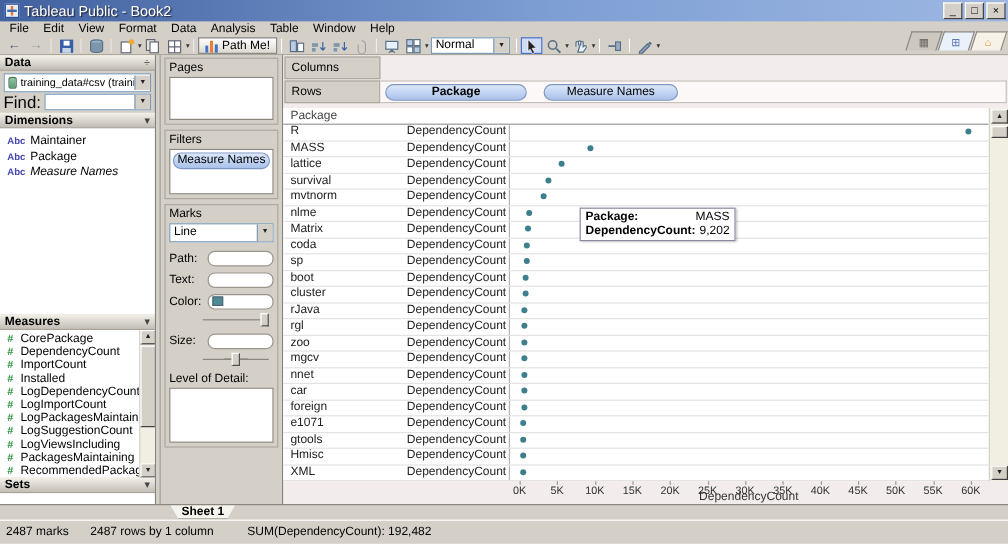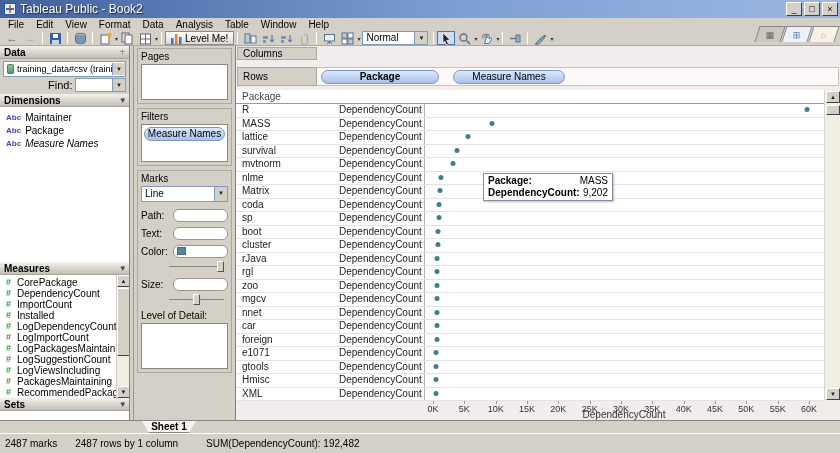--- a/index.html
+++ b/index.html
@@ -52,21 +52,21 @@
   .left-panel { width:130px; background:#d4d0c8; border-right:1px solid #808080; display:flex; flex-direction:column; }
   .panel-hdr { height:13px; flex:none; background:linear-gradient(#f4f1ea,#c2beb6); border-bottom:1px solid #a8a49c;
     font-size:10px; font-weight:bold; display:flex; align-items:center; justify-content:space-between; padding:0 4px; }
   .hdr-glyph { font-weight:normal; font-size:9px; color:#444; }
   .row-pad { flex:none; padding:2px 3px 1px 3px; height:19px; }
   .src-combo { height:16px; background:#fff; border:1px solid #7f9db9; display:flex; align-items:center; }
   .db-ico { width:7px; height:10px; margin:0 3px; background:linear-gradient(#8cc8a0,#5a9a74); border-radius:3px/2px;
     border:1px solid #4a7a5c; }
   .src-text { flex:1; font-size:9px; white-space:nowrap; overflow:hidden; }
   .find-row { height:16px; padding:0 3px 2px 3px; display:flex; align-items:center; gap:3px; flex:none; }
-  .find-lbl { font-size:11px;margin-left:45px; }
+  .find-lbl { font-size:14px; }
   .find-combo { flex:1; height:14px; background:#fff; border:1px solid #7f9db9; display:flex; }
   .find-combo .sp { flex:1; }
   .dim-list { flex:none; height:155px; background:#fff; padding-top:4px; overflow:hidden; }
   .field-row { display:flex; align-items:center; gap:4px; padding:1px 2px 1px 6px; font-size:10px; }
   .abc { color:#4646b4; font-size:8px; font-weight:bold; flex:none; }
   .hash { color:#2e9640; font-size:9px; font-weight:bold; flex:none; width:7px; }
   .ital { font-style:italic; }
   .meas-wrap { flex:none; height:123px; background:#fff; position:relative; overflow:hidden; }
   .meas-list { padding:2px 14px 0 6px; }
   .meas-list .field-row { padding:0 0 0 0; line-height:11px; font-size:10px; }
@@ -97,21 +97,21 @@
   .slider { height:13px; position:relative; margin:0 4px 2px 28px; }
   .slider .track { position:absolute; left:0; right:0; top:6px; height:1px; background:#8a867e; }
   .slider .ticks { position:absolute; left:0; right:0; top:3px; font-size:7px; color:#8a867e; text-align:center; }
   .slider .thumb { position:absolute; top:1px; width:7px; height:11px; background:#d4d0c8; border:1px solid;
     border-color:#fff #505050 #505050 #fff; }
   .lod-lbl { font-size:10px; padding:2px 0; }
   .lod-box { height:46px; }
   
   .chart-region { flex:1; position:relative; background:#f3ecec; }
   .shelf { position:absolute; left:1px; right:1px; height:19px; display:flex; }
-  .shelf.columns { top:1px;flex-direction:column; } .shelf.rows { top:21px; }
+  .shelf.columns { top:1px; } .shelf.rows { top:21px; }
   .shelf-label { width:80px; flex:none; background:#d4d0c8; border:1px solid #aca89e;
     font-size:10px; display:flex; align-items:center; padding-left:5px; }
   .shelf-area { flex:1; background:#fbf8f7; border:1px solid #c9c1bd; border-left:none;
     display:flex; align-items:center; }
   .shelf-area .pill { flex:none; }
   
   .table-bg { position:absolute; top:44px; left:0; right:16px; bottom:19px; background:#fff; overflow:hidden; }
   .pkg-hdr { height:14px; line-height:14px; padding-left:6px; font-size:10px; color:#444;
     border-bottom:1px solid #9a9a9a; }
   .t-row { height:13.5px; display:flex; border-bottom:1px solid #e3e3e3; }
@@ -214,21 +214,21 @@
       </svg>
   </span>
     <span class="caret">▾</span>
   <span class="tsep"></span>
   <span class="showme-btn">
     <svg width="11" height="11">
         <rect x="0" y="5" width="2.5" height="6" fill="#4472c4"></rect>
         <rect x="4" y="1" width="2.5" height="10" fill="#ed7d31"></rect>
         <rect x="8" y="4" width="2.5" height="7" fill="#4472c4"></rect>
       </svg>
-    <span>Level Me!</span>
+    <span>Path Me!</span>
   </span>
   <span class="tsep"></span>
   <span class="tbtn">
     <svg width="13" height="13">
         <rect x="1" y="2" width="5" height="9" fill="#b8cce4" stroke="#5a7086"></rect>
         <rect x="7" y="4" width="5" height="7" fill="#fff" stroke="#5a7086"></rect>
       </svg>
   </span>
   <span class="tbtn">
     <svg width="13" height="13">

